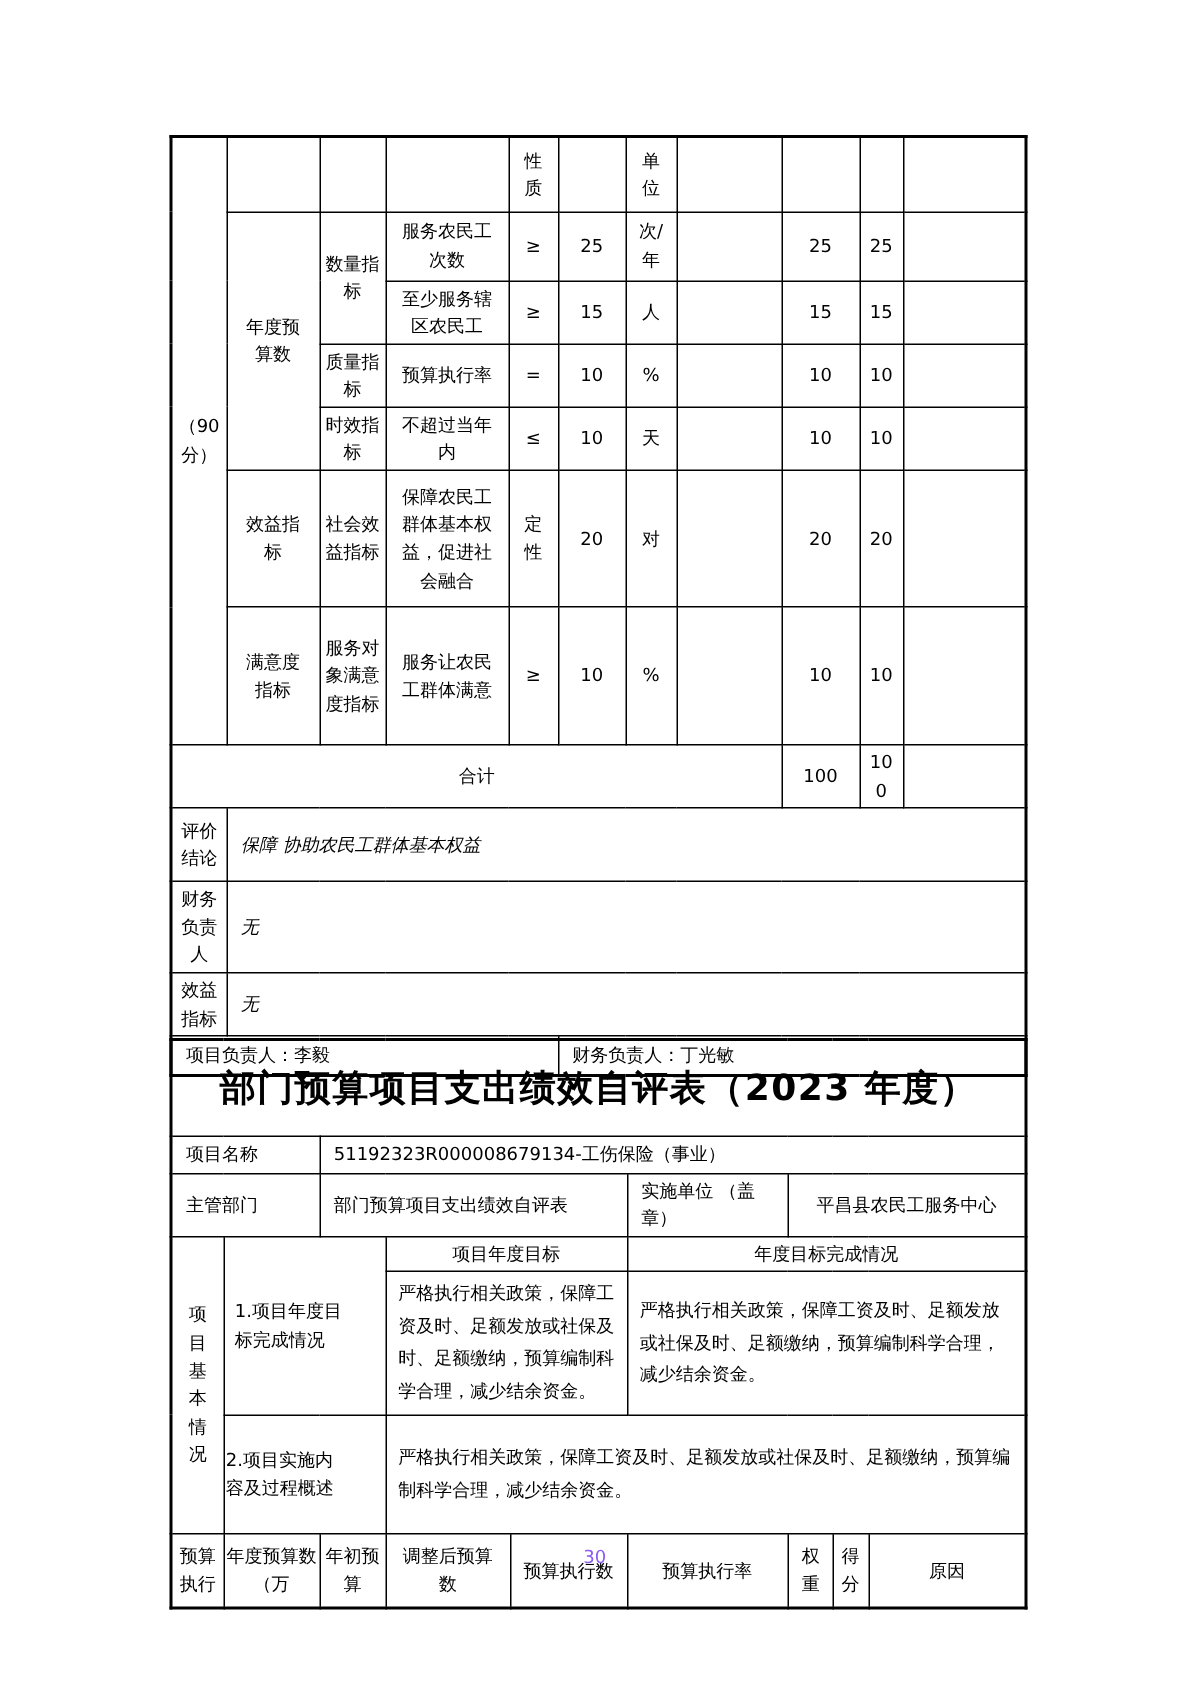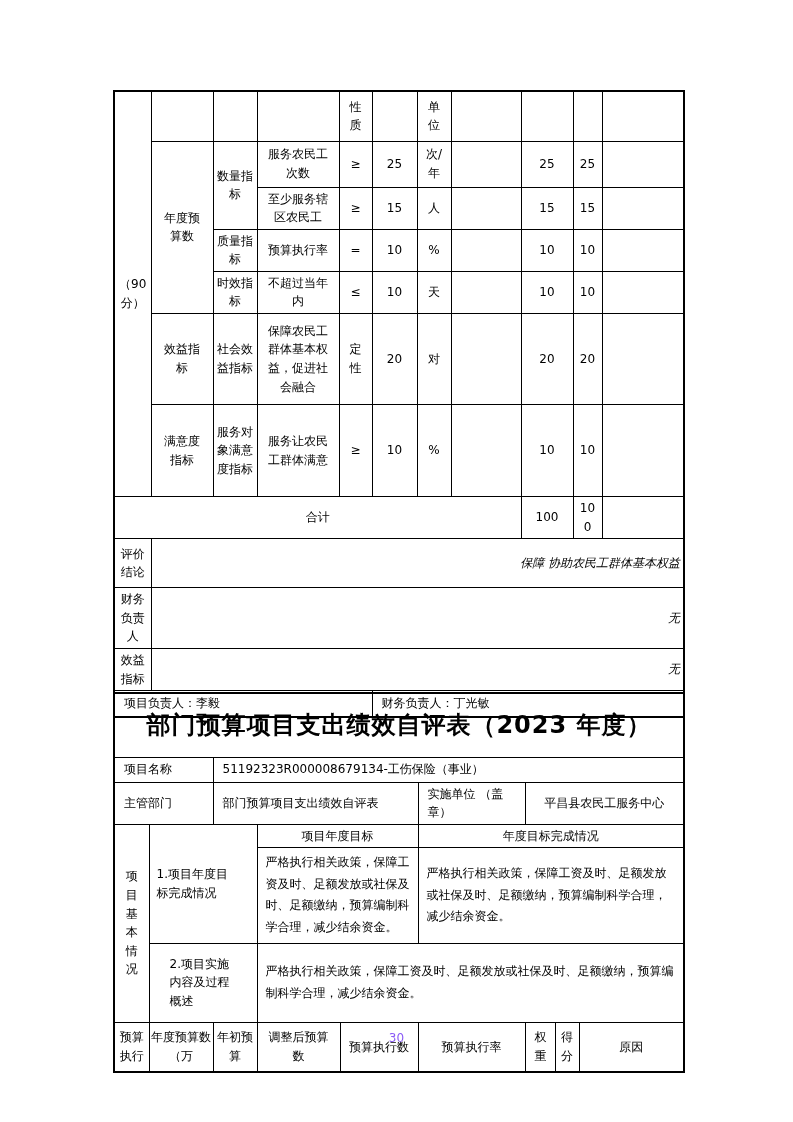--- a/index.html
+++ b/index.html
@@ -10,21 +10,21 @@
   }
   table { border-collapse:collapse; table-layout:fixed; border:2px solid #000; }
   td {
     border:1px solid #000; font-size:12px; line-height:1.55;
     text-align:center; vertical-align:middle; padding:2px 3px;
     word-break:break-all; overflow:hidden;
   }
   #score-table { position:absolute; left:113px; top:90px; width:570px; }
   #self-eval-table { position:absolute; left:113px; top:692px; width:570px; }
   .left { text-align:left; padding-left:9px; }
-  .italic { font-style:italic;text-align:right; }
+  .italic { font-style:italic; }
   .pad { padding:2px 9px; }
   .pad7 { padding:2px 0; }
   .pad8 { padding:2px 8px; }
   .para { text-align:left; padding:4px 8px; line-height:1.8; }
   .title-cell { font-size:24px; font-weight:bold; letter-spacing:1px; }
   .page-number {
     position:absolute; left:0; right:0; top:1031px; text-align:center;
     font-size:12px; color:#8b5cf6;
   }
 </style>
@@ -184,21 +184,21 @@
       <td rowspan="3" class="pad">项目基本情况</td>
       <td rowspan="2" colspan="2" class="left" style="padding-left:7px;padding-right:26px;margin-left:21px;">1.项目年度目标完成情况</td>
       <td colspan="2">项目年度目标</td>
       <td colspan="4">年度目标完成情况</td>
     </tr>
     <tr style="height:63px">
       <td colspan="2" class="para">严格执行相关政策，保障工资及时、足额发放或社保及时、足额缴纳，预算编制科学合理，减少结余资金。</td>
       <td colspan="4" class="para">严格执行相关政策，保障工资及时、足额发放或社保及时、足额缴纳，预算编制科学合理，减少结余资金。</td>
     </tr>
     <tr style="height:79px">
-      <td colspan="2" class="left" style="padding-left:20px;padding-right:26px;">2.项目实施内容及过程概述</td>
+      <td colspan="2" class="left" style="padding-left:1px;padding-right:26px;">2.项目实施内容及过程概述</td>
       <td colspan="6" class="para">严格执行相关政策，保障工资及时、足额发放或社保及时、足额缴纳，预算编制科学合理，减少结余资金。</td>
     </tr>
     <tr style="height:50px">
       <td>预算执行</td>
       <td class="pad7">年度预算数（万</td>
       <td class="pad7">年初预算</td>
       <td class="pad">调整后预算数</td>
       <td>预算执行数</td>
       <td>预算执行率</td>
       <td class="pad">权重</td>

